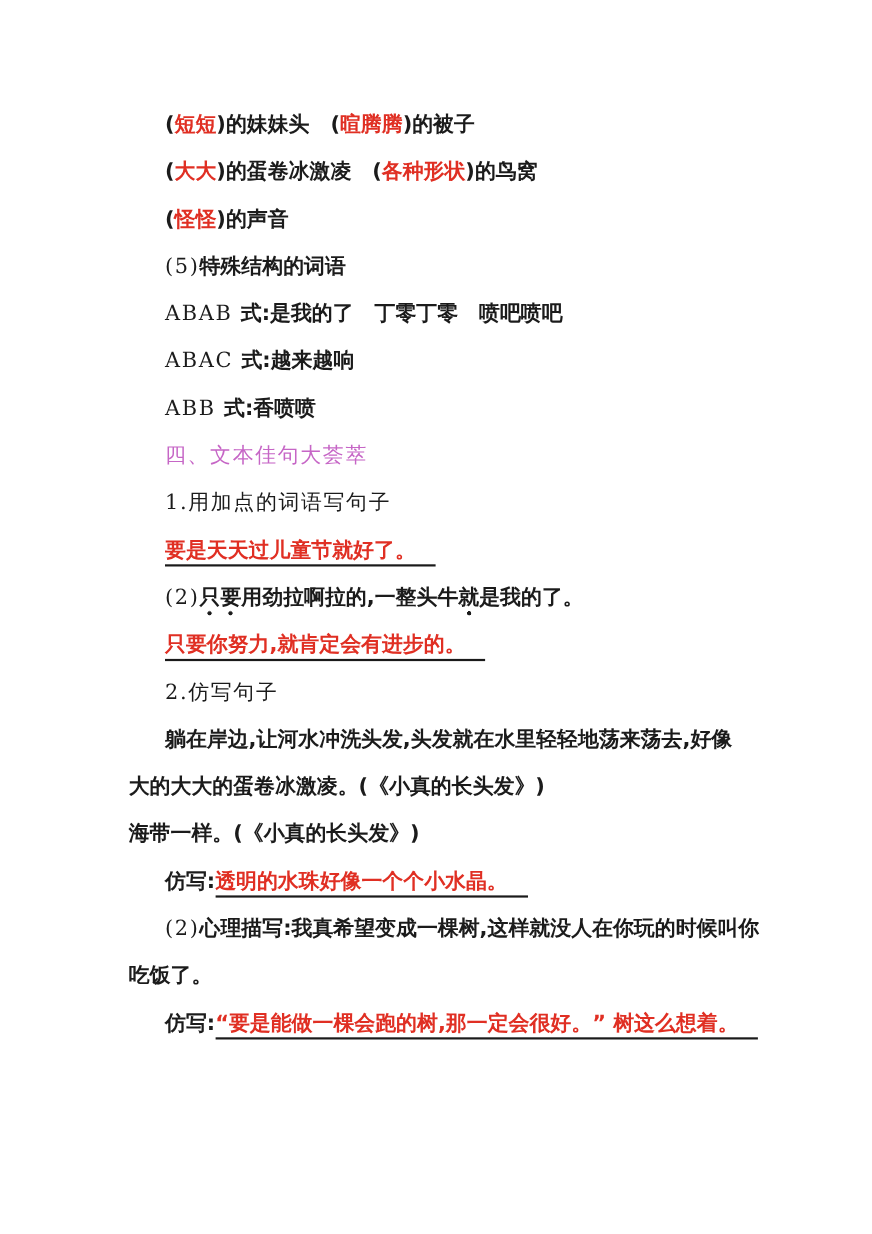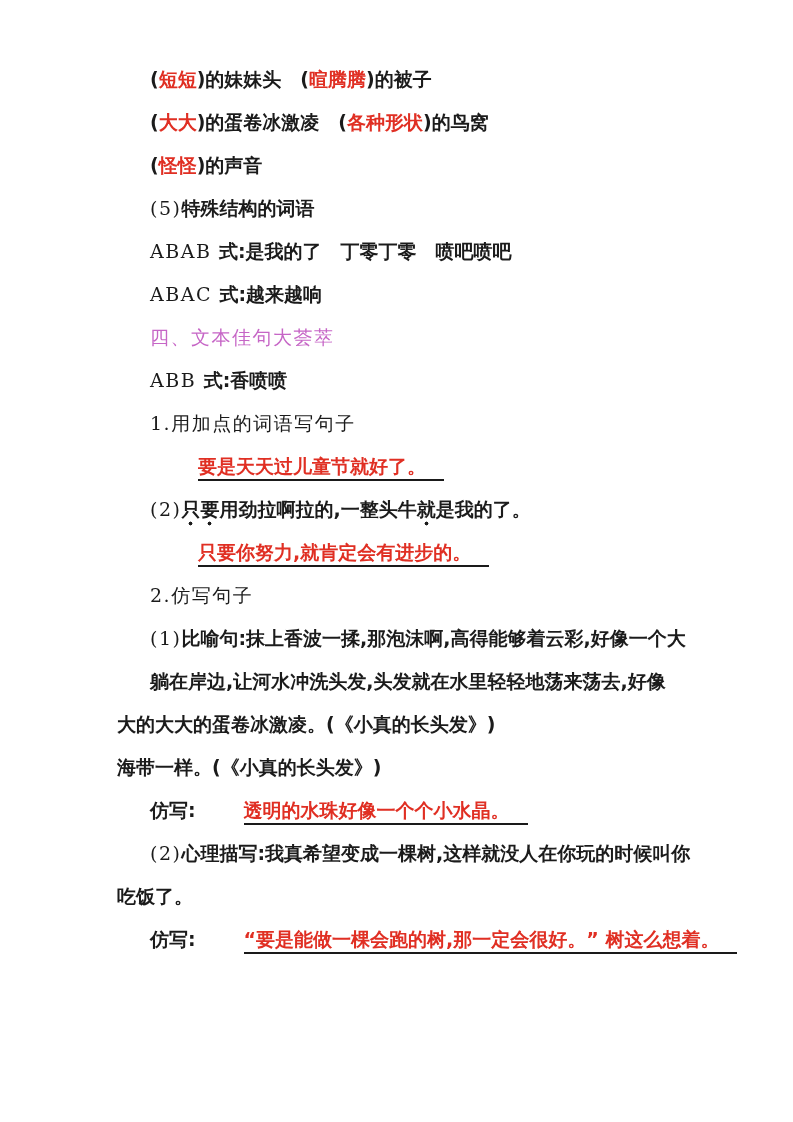--- a/index.html
+++ b/index.html
@@ -7,21 +7,21 @@
     width: 793px;
     height: 1122px;
     background: #ffffff;
     overflow: hidden;
     font-family: "DejaVu Sans", "Liberation Sans", sans-serif;
   }
   .page {
     box-sizing: border-box;
     width: 793px;
     height: 880px;
-    padding: 58px 78px 40px 117px;
+    padding: 92px 78px 40px 117px;
     background: #ffffff;
   }
   .line {
     font-size: 19px;
     line-height: 43px;
     font-weight: 700;
     color: var(--ink, #1b1b1b);
     white-space: nowrap;
   }
   .line.indent { padding-left: 33px; }
@@ -30,45 +30,43 @@
     font-family: "DejaVu Serif", "Liberation Serif", serif;
     font-weight: 400;
     letter-spacing: 1.5px;
   }
   .seg.red { color: var(--red, #e02f23); }
   .seg.magenta { color: var(--heading, #c666c6); }
   .seg.under {
     border-bottom: 2px solid var(--uline, #1a1a1a);
     padding-bottom: 2px;
     padding-right: 18px;
-    margin-left: 48px;
   }
   .seg.dots {
     padding-bottom: 6px;
     background: radial-gradient(circle, var(--ink, #1b1b1b) 1.7px, rgba(0,0,0,0) 2.2px) left bottom / 1em 5px repeat-x;
   }
 </style>
 </head>
 <body style="background: rgb(255, 255, 255);">
 
 <main class="page">
     <div class="line indent"><span class="seg">(</span><span class="seg red">短短</span><span class="seg">)的妹妹头　(</span><span class="seg red">暄腾腾</span><span class="seg">)的被子</span></div>
     <div class="line indent"><span class="seg">(</span><span class="seg red">大大</span><span class="seg">)的蛋卷冰激凌　(</span><span class="seg red">各种形状</span><span class="seg">)的鸟窝</span></div>
     <div class="line indent"><span class="seg">(</span><span class="seg red">怪怪</span><span class="seg">)的声音</span></div>
     <div class="line indent"><span class="seg serif">(5)</span><span class="seg">特殊结构的词语</span></div>
     <div class="line indent"><span class="seg serif">ABAB </span><span class="seg">式:是我的了　丁零丁零　喷吧喷吧</span></div>
     <div class="line indent"><span class="seg serif">ABAC </span><span class="seg">式:越来越响</span></div>
+    <div class="line indent"><span class="seg serif">ABB </span><span class="seg">式:香喷喷</span></div>
     <div class="line indent"><span class="seg magenta serif">四、文本佳句大荟萃</span></div>
-    <div class="line indent"><span class="seg serif">ABB </span><span class="seg">式:香喷喷</span></div>
     <div class="line indent"><span class="seg serif">1.用加点的词语写句子</span></div>
     <div class="line indent"><span class="seg red under">要是天天过儿童节就好了。</span></div>
     <div class="line indent"><span class="seg serif">(2)</span><span class="seg dots">只要</span><span class="seg">用劲拉啊拉的,一整头牛</span><span class="seg dots">就</span><span class="seg">是我的了。</span></div>
     <div class="line indent"><span class="seg red under">只要你努力,就肯定会有进步的。</span></div>
     <div class="line indent"><span class="seg serif">2.仿写句子</span></div>
-    <div class="line indent"><span class="seg serif">(1)</span><span class="seg">比喻句:抹上香波一揉,那泡沫啊,高得能够着云彩,好像一个大</span></div>
     <div class="line indent"><span class="seg">躺在岸边,让河水冲洗头发,头发就在水里轻轻地荡来荡去,好像</span></div>
     <div class="line"><span class="seg">大的大大的蛋卷冰激凌。(《小真的长头发》)</span></div>
     <div class="line"><span class="seg">海带一样。(《小真的长头发》)</span></div>
     <div class="line indent"><span class="seg">仿写:</span><span class="seg red under">透明的水珠好像一个个小水晶。</span></div>
     <div class="line indent"><span class="seg serif">(2)</span><span class="seg">心理描写:我真希望变成一棵树,这样就没人在你玩的时候叫你</span></div>
     <div class="line"><span class="seg">吃饭了。</span></div>
     <div class="line indent"><span class="seg">仿写:</span><span class="seg red under">“要是能做一棵会跑的树,那一定会很好。” 树这么想着。</span></div>
   </main>
 
 </body></html>

